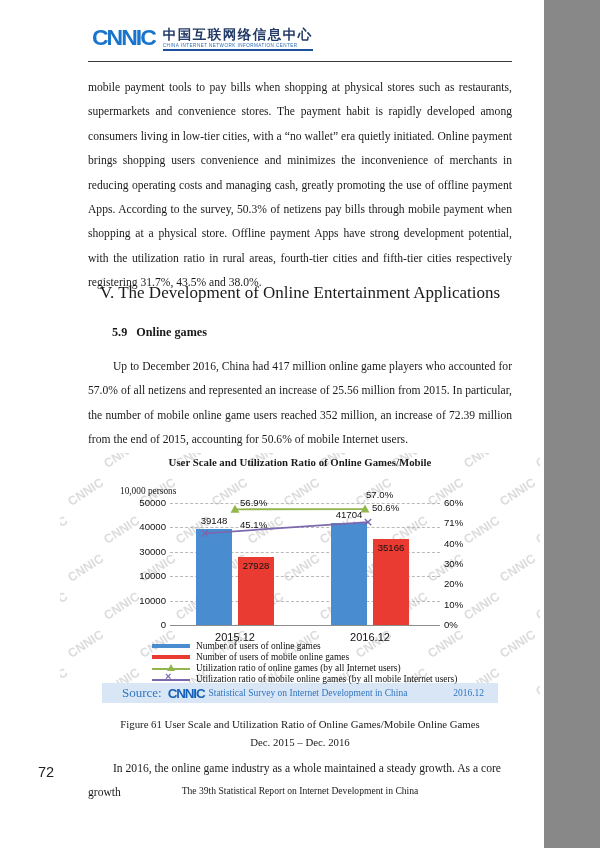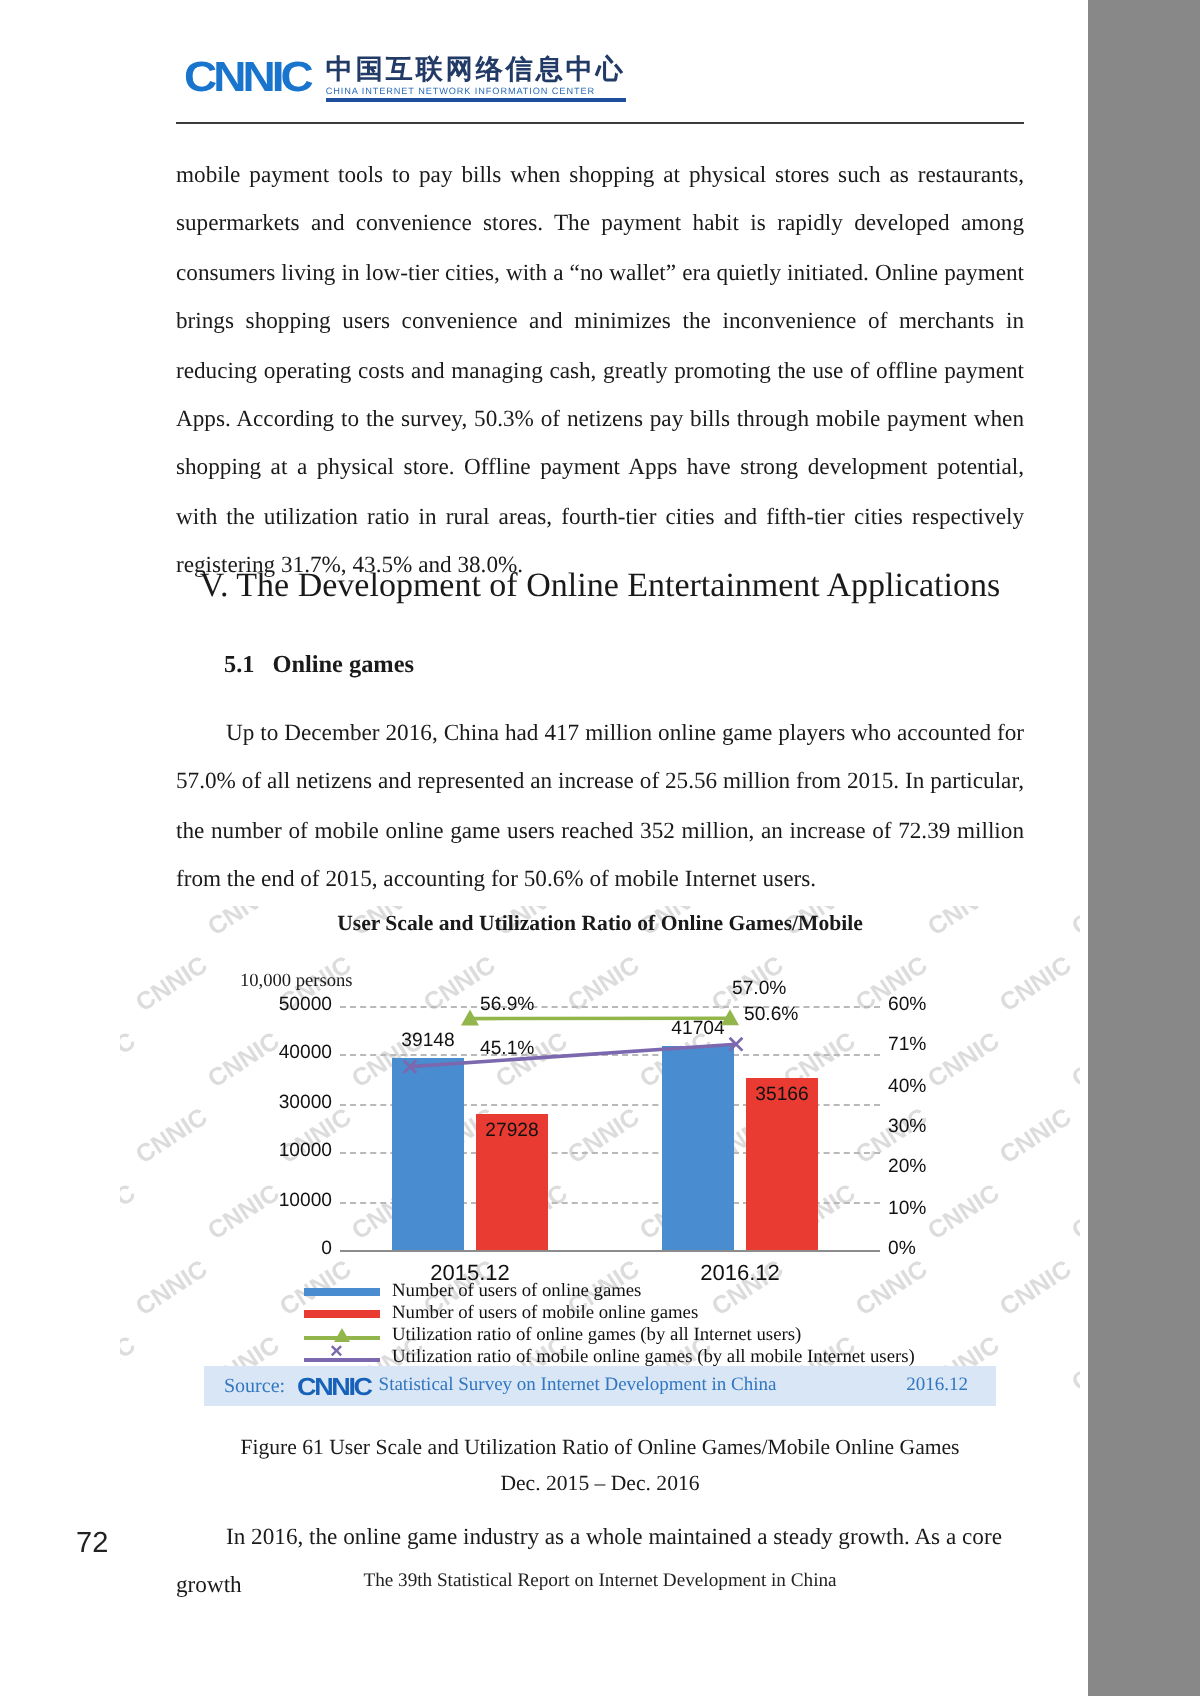--- a/index.html
+++ b/index.html
@@ -49,21 +49,21 @@
   .leg-swatch{position:absolute;left:0;top:0;width:38px;height:10px;}
   .leg-bar{position:absolute;left:0;top:3px;width:38px;height:4px;}
   .leg-line{position:absolute;left:0;top:5px;width:38px;height:2px;}
   .leg-tri{position:absolute;left:15px;top:1px;width:0;height:0;
            border-left:4px solid transparent;border-right:4px solid transparent;border-bottom:7px solid #93b64c;}
   .leg-x{position:absolute;left:13px;top:-3px;font-family:"Liberation Sans",sans-serif;
          font-weight:bold;font-size:11px;color:#7b68ae;line-height:11px;}
   .leg-text{position:absolute;left:44px;top:0;font-size:9.4px;line-height:11px;white-space:nowrap;color:#111;}
   #source-bar{top:230px;left:2px;width:396px;height:20px;background:#d9e6f5;display:flex;
               align-items:center;}
-  #source-prefix{margin-left:10px;font-size:10px;color:#3076c0;}
+  #source-prefix{margin-left:20px;font-size:13px;color:#3076c0;}
   #source-logo{margin-left:6px;font-family:"Liberation Sans",sans-serif;font-weight:800;font-size:13.5px;
                color:#1762b8;letter-spacing:-1.2px;transform:scaleY(.92);}
   #source-text{margin-left:4px;font-size:9.5px;color:#3076c0;}
   #source-date{margin-left:auto;margin-right:14px;font-size:9.5px;color:#3076c0;}
 
   
   #caption{top:715px;left:88px;width:424px;text-align:center;font-size:10.8px;line-height:18px;}
   #page-number{top:764px;left:38px;font-family:"Liberation Sans",sans-serif;font-size:14.5px;color:#222;}
   #footer-text{top:785px;left:0;width:600px;text-align:center;font-size:9.6px;color:#222;}
 </style>
@@ -77,21 +77,21 @@
     <div id="logo-text-block">
       <div id="logo-cn">中国互联网络信息中心</div>
       <div id="logo-en">CHINA INTERNET NETWORK INFORMATION CENTER</div>
     </div>
   </div>
   <div id="header-rule" class="abs"></div>
 
   <div id="p1" class="abs para">mobile payment tools to pay bills when shopping at physical stores such as restaurants, supermarkets and convenience stores. The payment habit is rapidly developed among consumers living in low-tier cities, with a “no wallet” era quietly initiated. Online payment brings shopping users convenience and minimizes the inconvenience of merchants in reducing operating costs and managing cash, greatly promoting the use of offline payment Apps. According to the survey, 50.3% of netizens pay bills through mobile payment when shopping at a physical store. Offline payment Apps have strong development potential, with the utilization ratio in rural areas, fourth-tier cities and fifth-tier cities respectively registering 31.7%, 43.5% and 38.0%.</div>
   <div id="sec-heading" class="abs">V. The Development of Online Entertainment Applications</div>
   <div id="sub-heading" class="abs">
-    <span class="num">5.1</span><span>Online games</span>
+    <span class="num">5.9</span><span>Online games</span>
   </div>
   <div id="p2" class="abs para">Up to December 2016, China had 417 million online game players who accounted for 57.0% of all netizens and represented an increase of 25.56 million from 2015. In particular, the number of mobile online game users reached 352 million, an increase of 72.39 million from the end of 2015, accounting for 50.6% of mobile Internet users.</div>
 
   <div id="wm-layer" class="abs">
       <div class="wm" style="position: absolute; left: -30px; top: -6px;">CNNIC</div>
       <div class="wm" style="position: absolute; left: 42px; top: -6px;">CNNIC</div>
       <div class="wm" style="position: absolute; left: 114px; top: -6px;">CNNIC</div>
       <div class="wm" style="position: absolute; left: 186px; top: -6px;">CNNIC</div>
       <div class="wm" style="position: absolute; left: 258px; top: -6px;">CNNIC</div>
       <div class="wm" style="position: absolute; left: 330px; top: -6px;">CNNIC</div>

